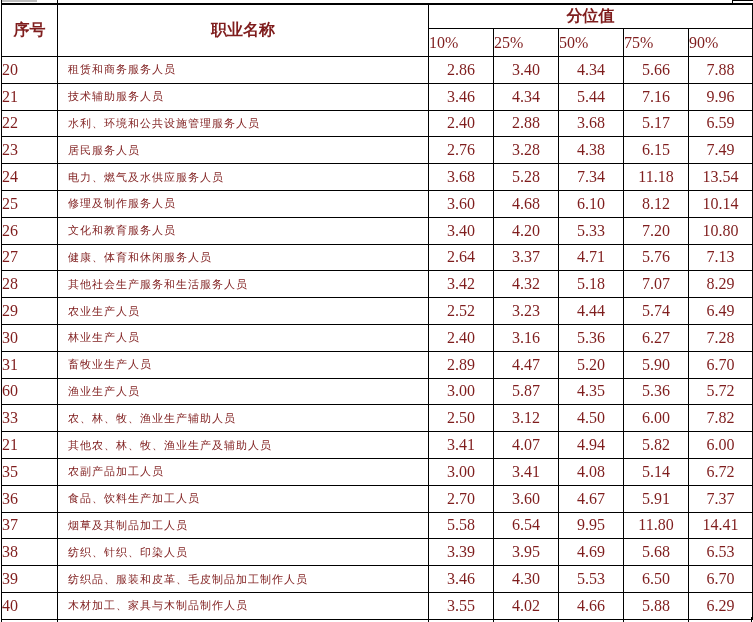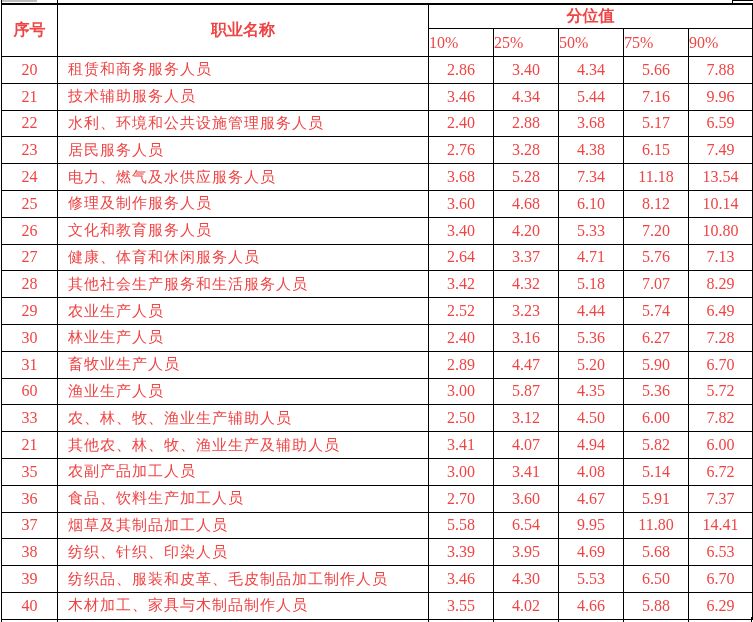--- a/index.html
+++ b/index.html
@@ -2,21 +2,21 @@
 <html><head>
 <meta charset="utf-8">
 <style>
   html,body { margin:0; padding:0; background:#ffffff; }
   .page {
     position:relative;
     width:753px; height:622px;
     background:#ffffff;
     overflow:hidden;
     font-family:"Liberation Serif","DejaVu Serif",serif;
-    color:#ef4444;
+    color:#7f1d1d;
     text-decoration:underline;
   }
   
   table.wage-table {
     position:absolute; top:3px; left:1px;
     width:751px; height:614px;
     border-collapse:collapse; table-layout:fixed;
     border:1px solid #000; border-top:2px solid #000;
   }
   .wage-table th, .wage-table td {
@@ -30,23 +30,23 @@
     font-family:"Liberation Sans","DejaVu Sans",sans-serif;
     font-weight:bold; font-size:16px; text-align:center;
   }
   th.group-head { height:23px; }
   th.pct-head {
     height:27px;
     font-family:"Liberation Serif","DejaVu Serif",serif;
     font-weight:normal; font-size:16px; text-align:left;
   }
   tr.data-row { height:26.8px; }
-  td.idx-cell { text-align:center; font-size:16px;margin-top:8px; }
+  td.idx-cell { font-size:16px;margin-top:8px; }
   td.occ-cell {
-    text-align:left; font-size:15px;
+    text-align:left; font-size:11px;
     padding-left:10px; letter-spacing:1px;
   }
   td.val-cell { text-align:center; font-size:16px; }
 
   
   .artifact { position:absolute; background:#000; }
   .artifact.gray { background:#bdbdbd; }
 </style>
 </head>
 <body>

